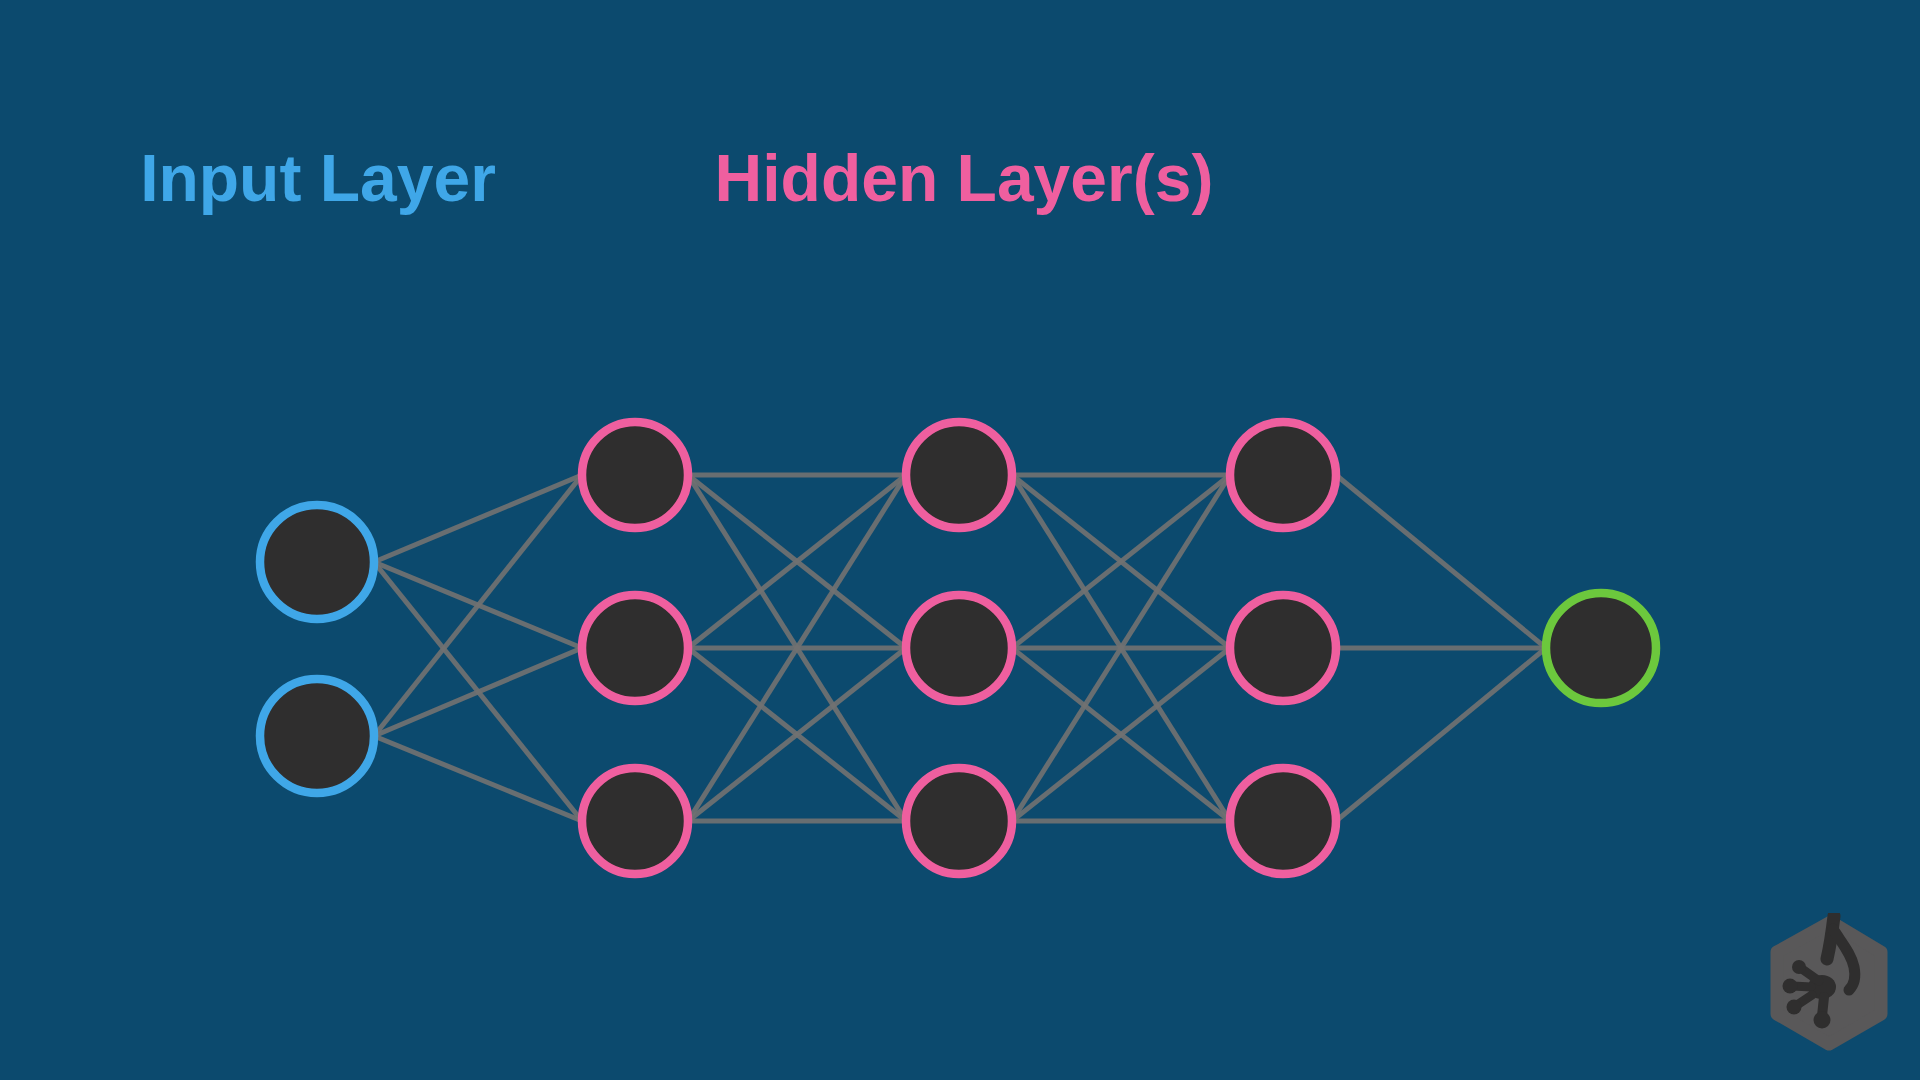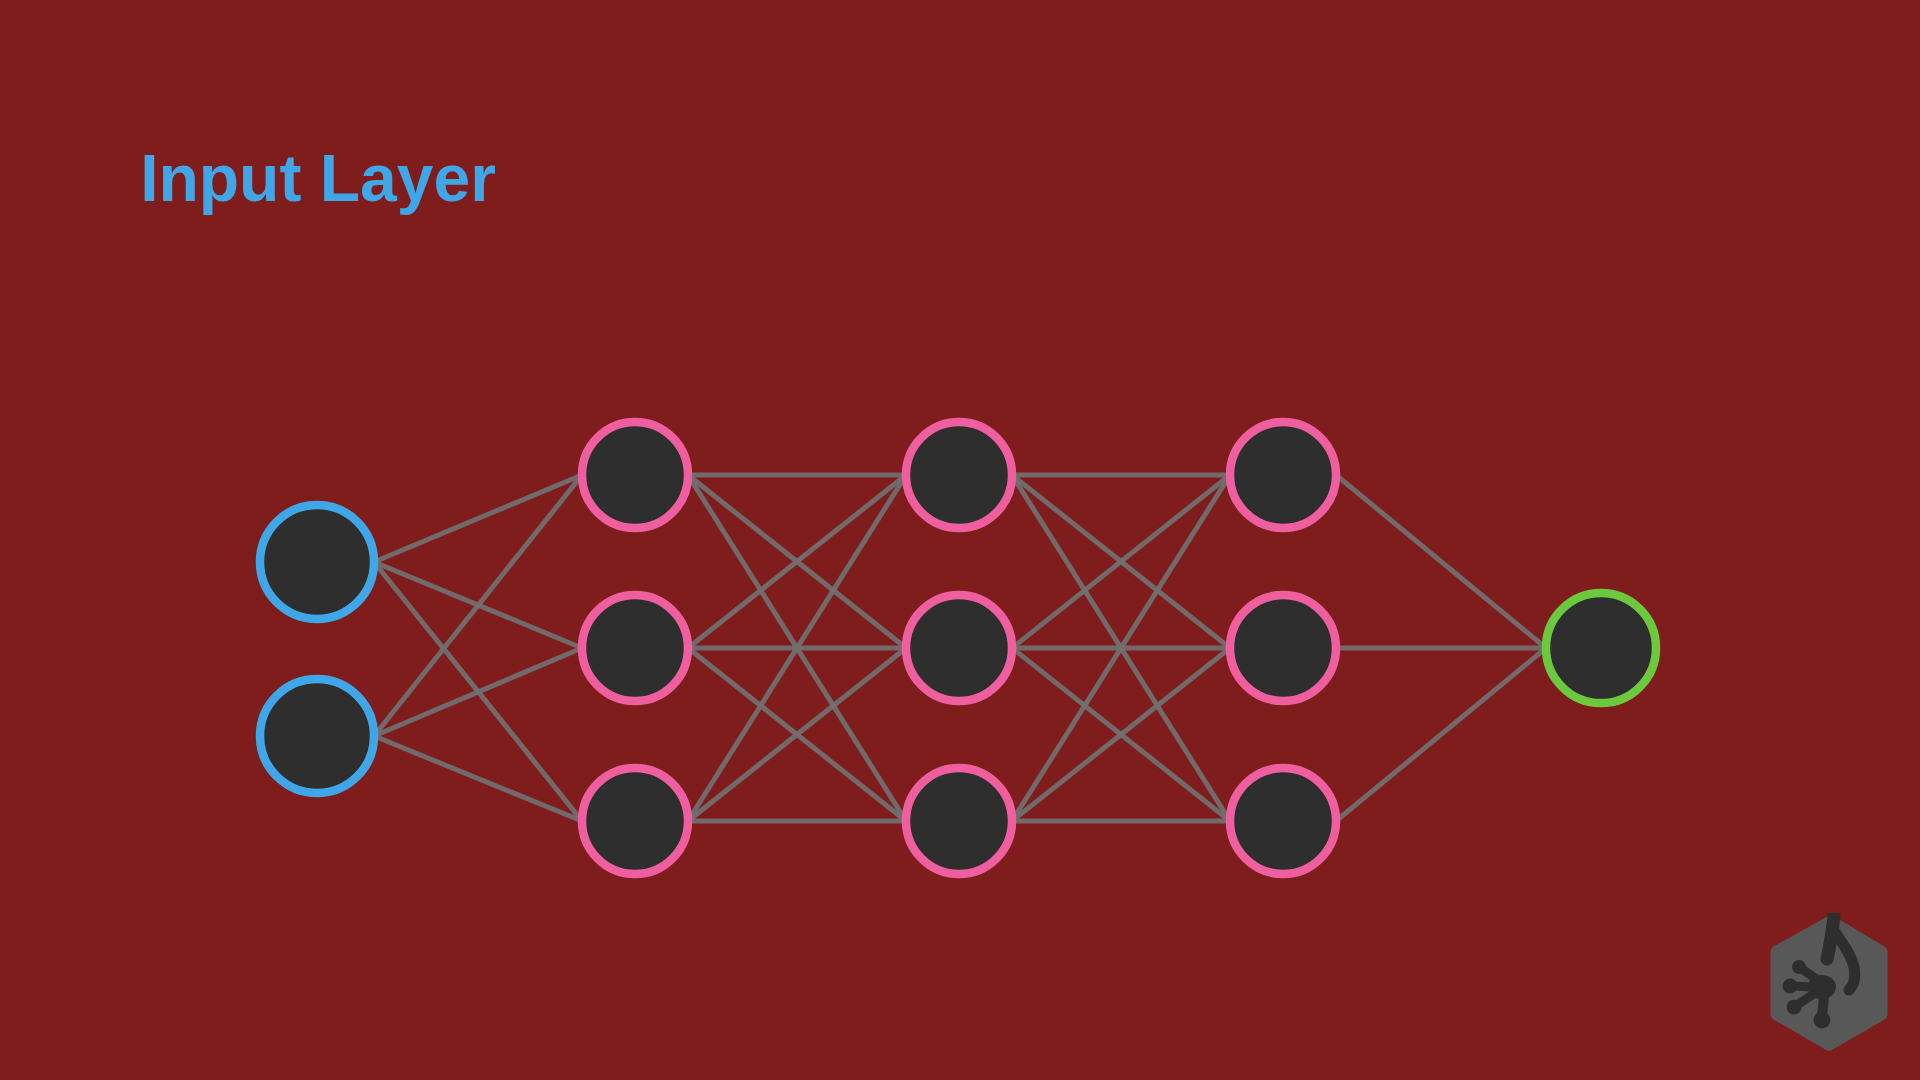--- a/index.html
+++ b/index.html
@@ -31,23 +31,24 @@
   }
   .logo-svg {
     position: absolute;
     left: 1761px;
     top: 913px;
   }
 </style>
 </head>
 <body>
 
-<div class="stage" style="background: #7f1d1d;">
+<div class="stage" style="background: #0c4a6e;">
 
   <div class="layer-label" style="color: rgb(63, 167, 232); left: 318px;">Input Layer</div>
+  <div class="layer-label" style="color: rgb(239, 95, 159); left: 964px;">Hidden Layer(s)</div>
 
   <svg class="net-svg" id="net" width="1920" height="1080" viewBox="0 0 1920 1080">
     <g id="edges">
         <line x1="374" y1="562" x2="582" y2="475" stroke="#717171" stroke-width="5" stroke-opacity="0.92"></line>
         <line x1="374" y1="562" x2="582" y2="648" stroke="#717171" stroke-width="5" stroke-opacity="0.92"></line>
         <line x1="374" y1="562" x2="582" y2="821" stroke="#717171" stroke-width="5" stroke-opacity="0.92"></line>
         <line x1="374" y1="736" x2="582" y2="475" stroke="#717171" stroke-width="5" stroke-opacity="0.92"></line>
         <line x1="374" y1="736" x2="582" y2="648" stroke="#717171" stroke-width="5" stroke-opacity="0.92"></line>
         <line x1="374" y1="736" x2="582" y2="821" stroke="#717171" stroke-width="5" stroke-opacity="0.92"></line>
         <line x1="688" y1="475" x2="906" y2="475" stroke="#717171" stroke-width="5" stroke-opacity="0.92"></line>

